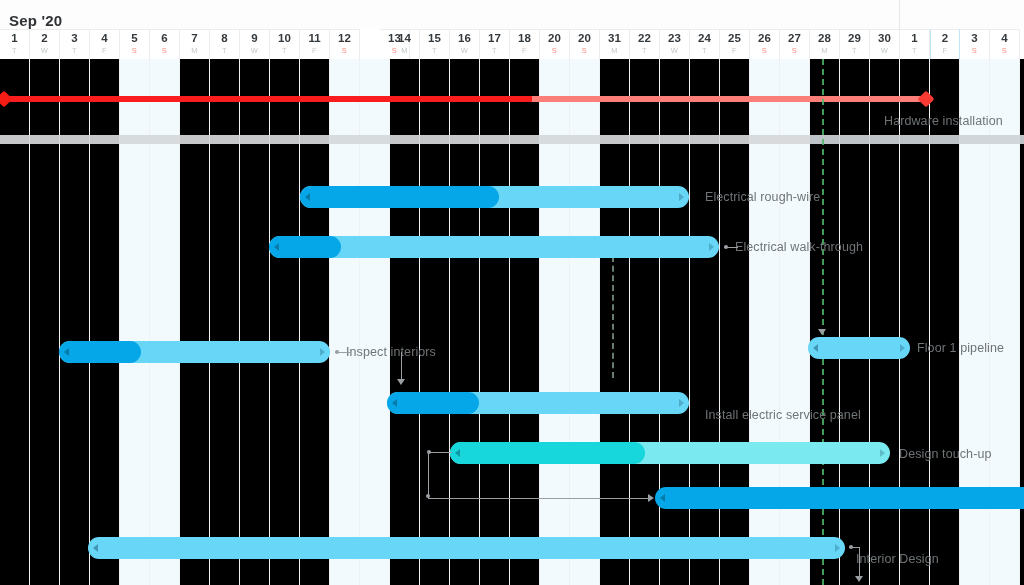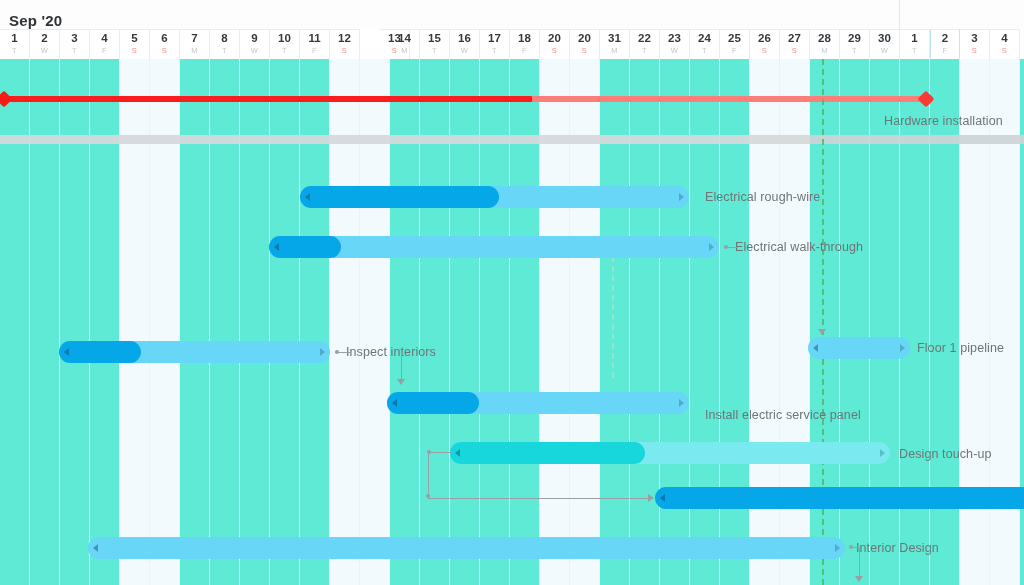--- a/index.html
+++ b/index.html
@@ -20,21 +20,21 @@
   .day-row{position:absolute;left:0;top:29px;width:1024px;height:30px;background:#fff;}
   .day-cell{position:absolute;top:0;height:30px;box-sizing:border-box;
     border-right:1px solid #ececec;border-top:1px solid #ececec;
     display:flex;flex-direction:column;align-items:center;justify-content:flex-start;}
   .day-num{font-size:11.5px;font-weight:700;color:#34393d;line-height:15px;margin-top:1px;}
   .day-dow{font-size:7.5px;color:#c3c7ca;line-height:9px;letter-spacing:.3px;}
   .day-cell.weekend .day-dow{color:#fc8b81;}
   .day-cell.today{border-right:1px solid #bfe6f7;border-left:1px solid #bfe6f7;}
 
   
-  .body{position:absolute;left:0;top:59px;width:1024px;height:526px;background:#5eead4;}
+  .body{position:absolute;left:0;top:59px;width:1024px;height:526px;background:#000000;}
   .col{position:absolute;top:0;height:526px;box-sizing:border-box;border-right:1px solid #f0f1f2;}
   .col.weekend{background:#f2fafd;}
 
   .sep-band{position:absolute;left:0;width:1024px;height:9px;background:#d6d8da;opacity:.92;}
   .sep-band .tint{position:absolute;top:0;height:9px;background:#c9d2d6;opacity:.55;}
 
   .todayline{position:absolute;top:0;width:0;height:526px;
      border-left:2px dashed #4fb96a;opacity:.85;}
   .faintline{position:absolute;width:0;border-left:2px dashed #bfe3c8;opacity:.55;}
 
@@ -306,21 +306,21 @@
           <span class="handle r"></span>
         </div>
         <div class="bar-label" style="left: 899px; top: 388px;">Design touch-up</div>
         <div class="bar full" style="left: 655px; top: 428px; width: 380px;">
           <span class="handle l"></span>
         </div>
         <div class="bar" style="left: 88px; top: 478px; width: 757px;">
           <span class="handle l"></span>
           <span class="handle r"></span>
         </div>
-        <div class="bar-label" style="left: 856px; top: 482px;">Interior Design</div>
+        <div class="bar-label" style="left: 856px; top: 493px;">Interior Design</div>
         <div class="dep-dot" style="left: 724px; top: 186px;"></div>
         <div class="dep h" style="left: 724px; top: 188px; width: 14px;"></div>
         <div class="dep-dot" style="left: 335px; top: 291px;"></div>
         <div class="dep h" style="left: 335px; top: 293px; width: 16px;"></div>
         <div class="dep v" style="left: 401px; top: 293px; height: 30px;"></div>
         <div class="dep-arrow down" style="left: 397px; top: 320px;"></div>
         <div class="dep h" style="left: 351px; top: 293px; width: 0px;"></div>
         <div class="dep-arrow down" style="left: 818px; top: 270px;"></div>
         <div class="dep-dot" style="left: 427px; top: 391px;"></div>
         <div class="dep v" style="left: 428px; top: 393px; height: 46px;"></div>

